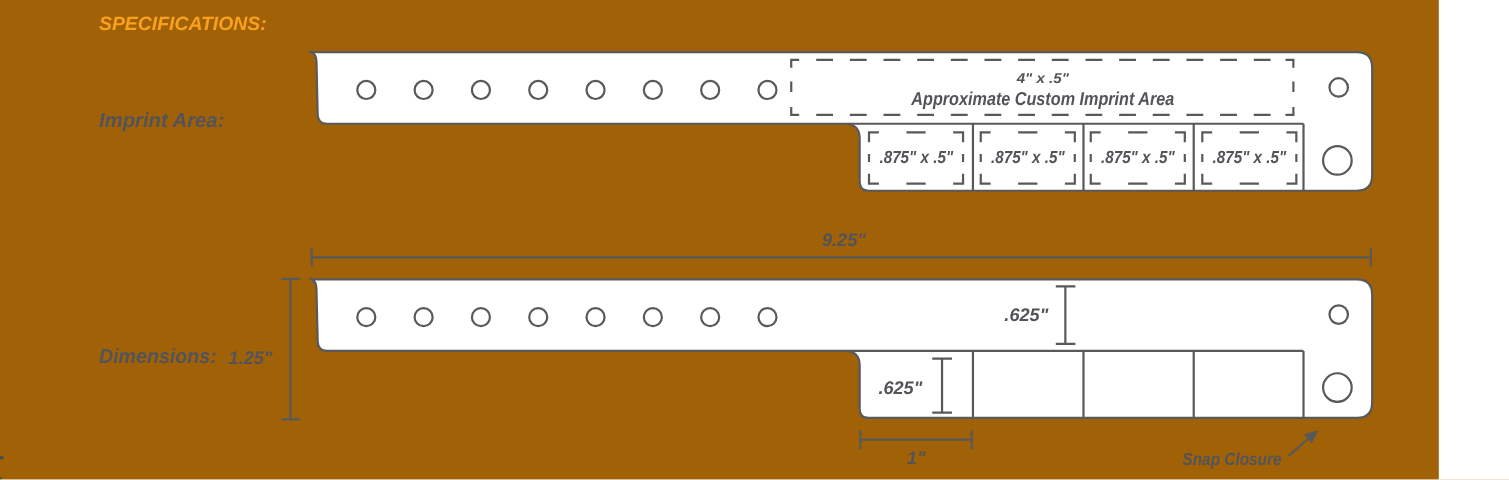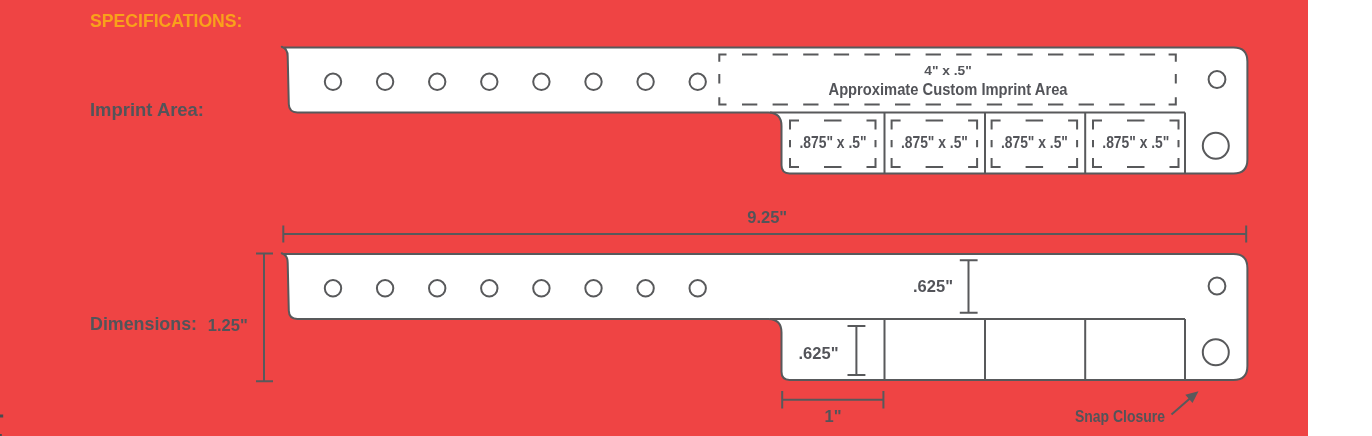--- a/index.html
+++ b/index.html
@@ -1,17 +1,17 @@
 <!DOCTYPE html>
 <html><head>
 <meta charset="utf-8">
 <title>Wristband Specifications</title>
 <style>
   html,body{margin:0;padding:0;background:#ffffff;}
-  .wrap{width:1308px;height:436px;position:relative;overflow:hidden;background:#ef4444;}
+  .wrap{width:1308px;height:436px;position:relative;overflow:hidden;background:#a16207;font-style:italic;}
   text{font-family:"Liberation Sans",sans-serif;font-weight:bold;}
 </style>
 </head>
 <body>
 <div class="wrap">
 <svg width="1372" height="436" viewBox="0 0 1372 436">
   <defs>
 
     <path id="band" d="M 281.8 46.8
       C 286.4 48.2 287.7 51.6 287.7 56.5

